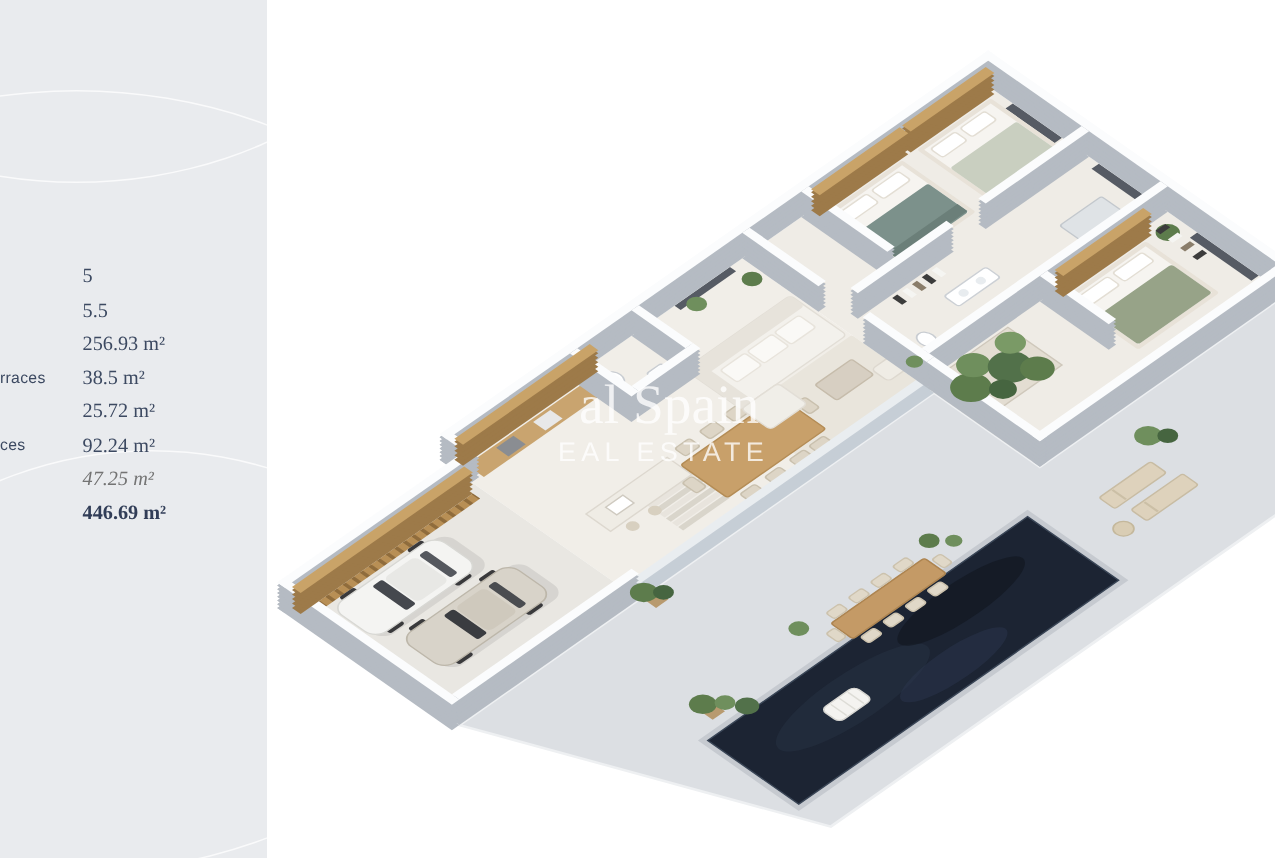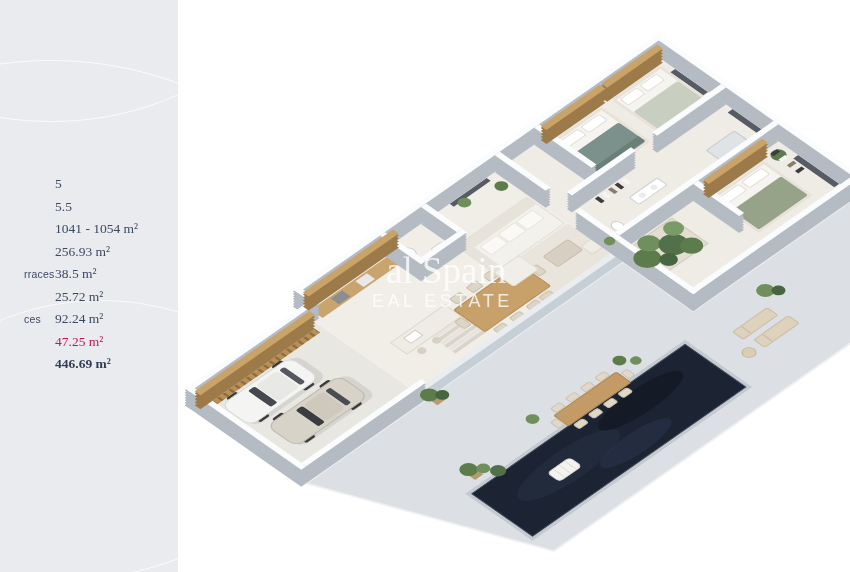--- a/index.html
+++ b/index.html
@@ -7,23 +7,23 @@
         font-family:"Liberation Serif", serif;}
   
   #sidebar{position:absolute;left:0;top:0;width:178px;height:572px;background:#e9ebee;overflow:hidden;}
   .contour{position:absolute;border:1px solid rgba(255,255,255,0.75);border-radius:50%;}
   #c1{width:520px;height:420px;left:-210px;top:-300px;}
   #c2{width:620px;height:520px;left:-260px;top:60px;}
   #c3{width:480px;height:430px;left:-140px;top:300px;}
   #spec-list{position:absolute;left:0;top:176px;width:178px;}
   .spec-row{position:relative;height:14px;margin-bottom:8.5px;}
   .spec-label{position:absolute;left:0;top:2px;font-family:"Liberation Sans",sans-serif;
-              font-size:10.5px;color:#3c4961;letter-spacing:.2px;padding-left:24px;}
+              font-size:10.5px;color:#3c4961;letter-spacing:.2px;}
   .spec-value{position:absolute;left:55px;top:0;font-size:13.5px;color:#3c4961;}
-  .spec-row.muted .spec-value{color:#be185d;}
+  .spec-row.muted .spec-value{font-style:italic;color:#737373;}
   .spec-row.bold  .spec-value{font-weight:700;color:#313d57;}
   
   #plan{position:absolute;left:178px;top:0;width:672px;height:487px;}
   #plan svg{position:absolute;left:0;top:0;}
   #watermark{position:absolute;left:208px;top:252px;color:rgba(255,255,255,0.78);pointer-events:none;}
   #wm1{font-family:"Liberation Serif",serif;font-size:37px;line-height:38px;}
   #wm2{font-family:"Liberation Sans",sans-serif;font-size:18px;letter-spacing:3.5px;margin-top:1px;margin-left:-14px;}
 </style>
 </head>
 <body>
@@ -35,24 +35,20 @@
     <div class="contour" id="c2"></div>
     <div class="contour" id="c3"></div>
     <div id="spec-list">
       <div class="spec-row">
         <span class="spec-label"></span>
         <span class="spec-value">5</span>
       </div>
       <div class="spec-row">
         <span class="spec-label"></span>
         <span class="spec-value">5.5</span>
-      </div>
-      <div class="spec-row">
-        <span class="spec-label"></span>
-        <span class="spec-value">1041 - 1054 m²</span>
       </div>
       <div class="spec-row">
         <span class="spec-label"></span>
         <span class="spec-value">256.93 m²</span>
       </div>
       <div class="spec-row">
         <span class="spec-label">rraces</span>
         <span class="spec-value">38.5 m²</span>
       </div>
       <div class="spec-row">

